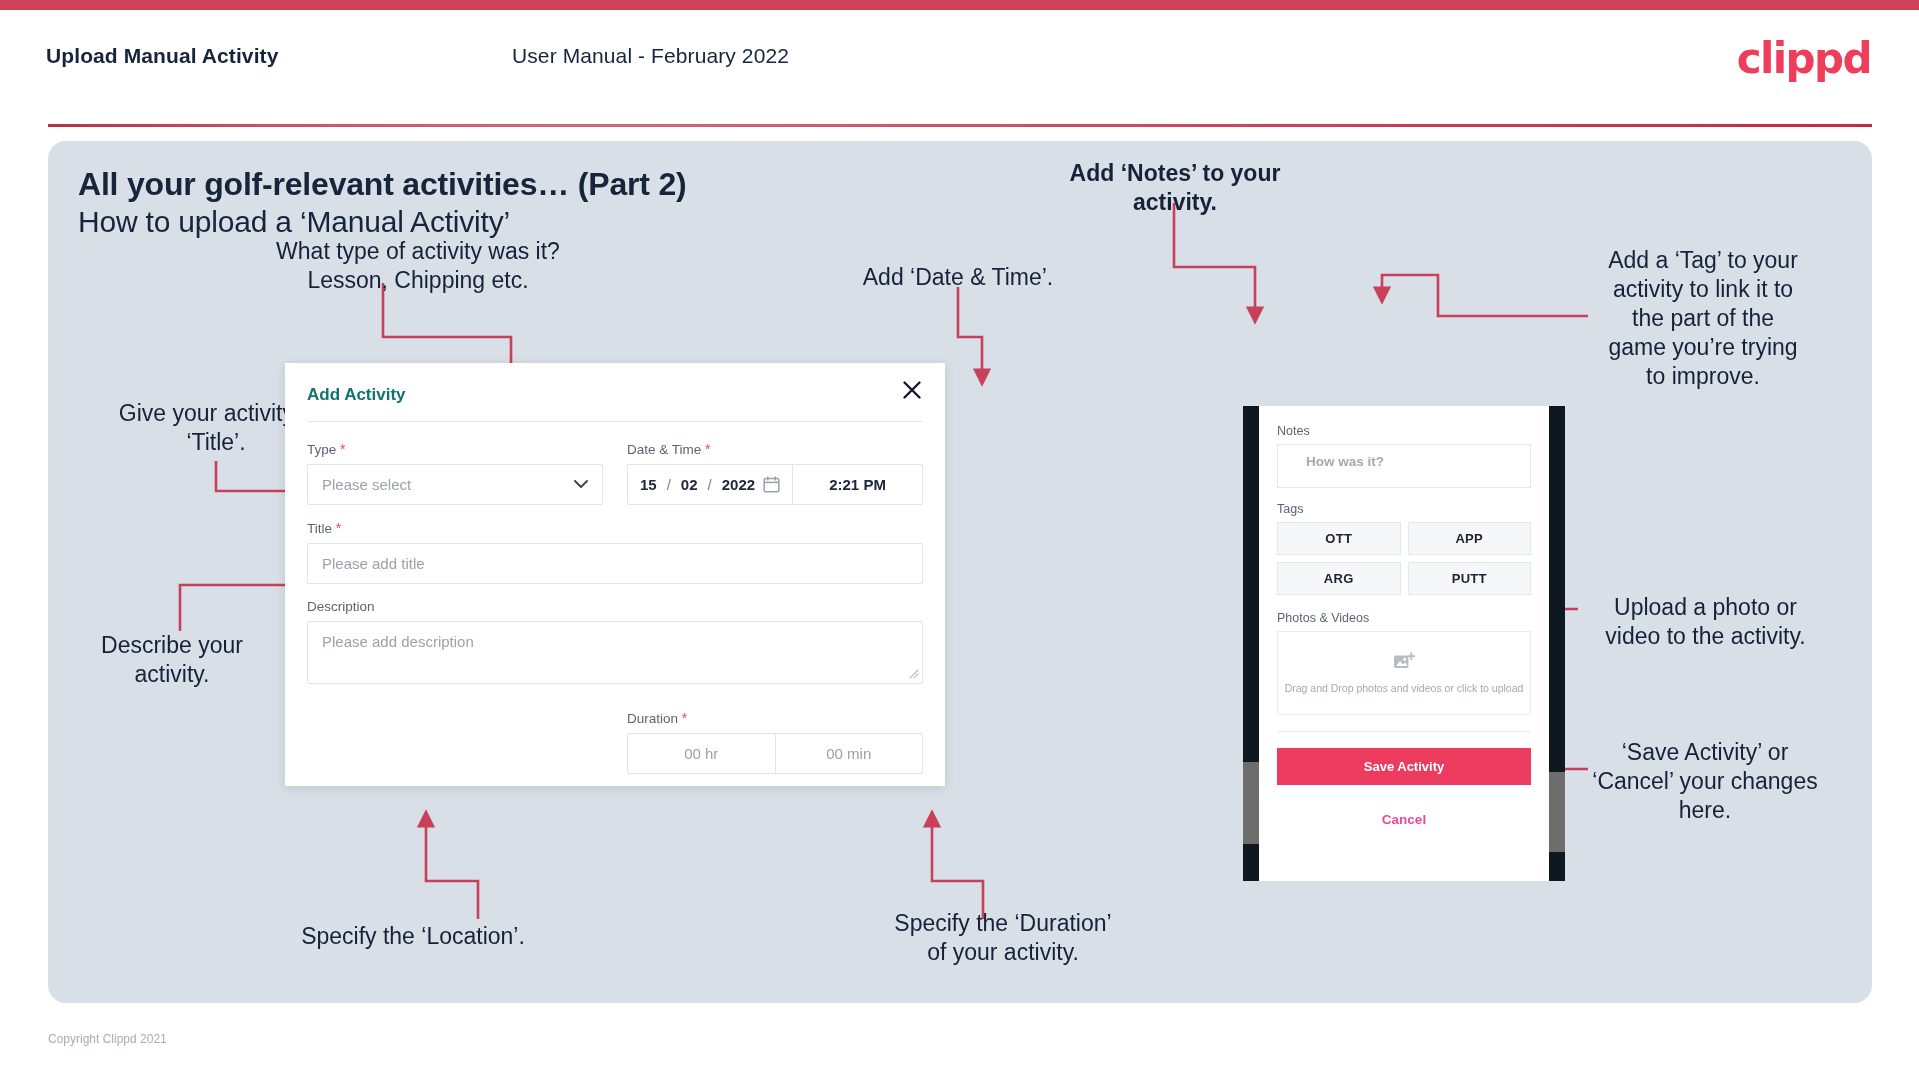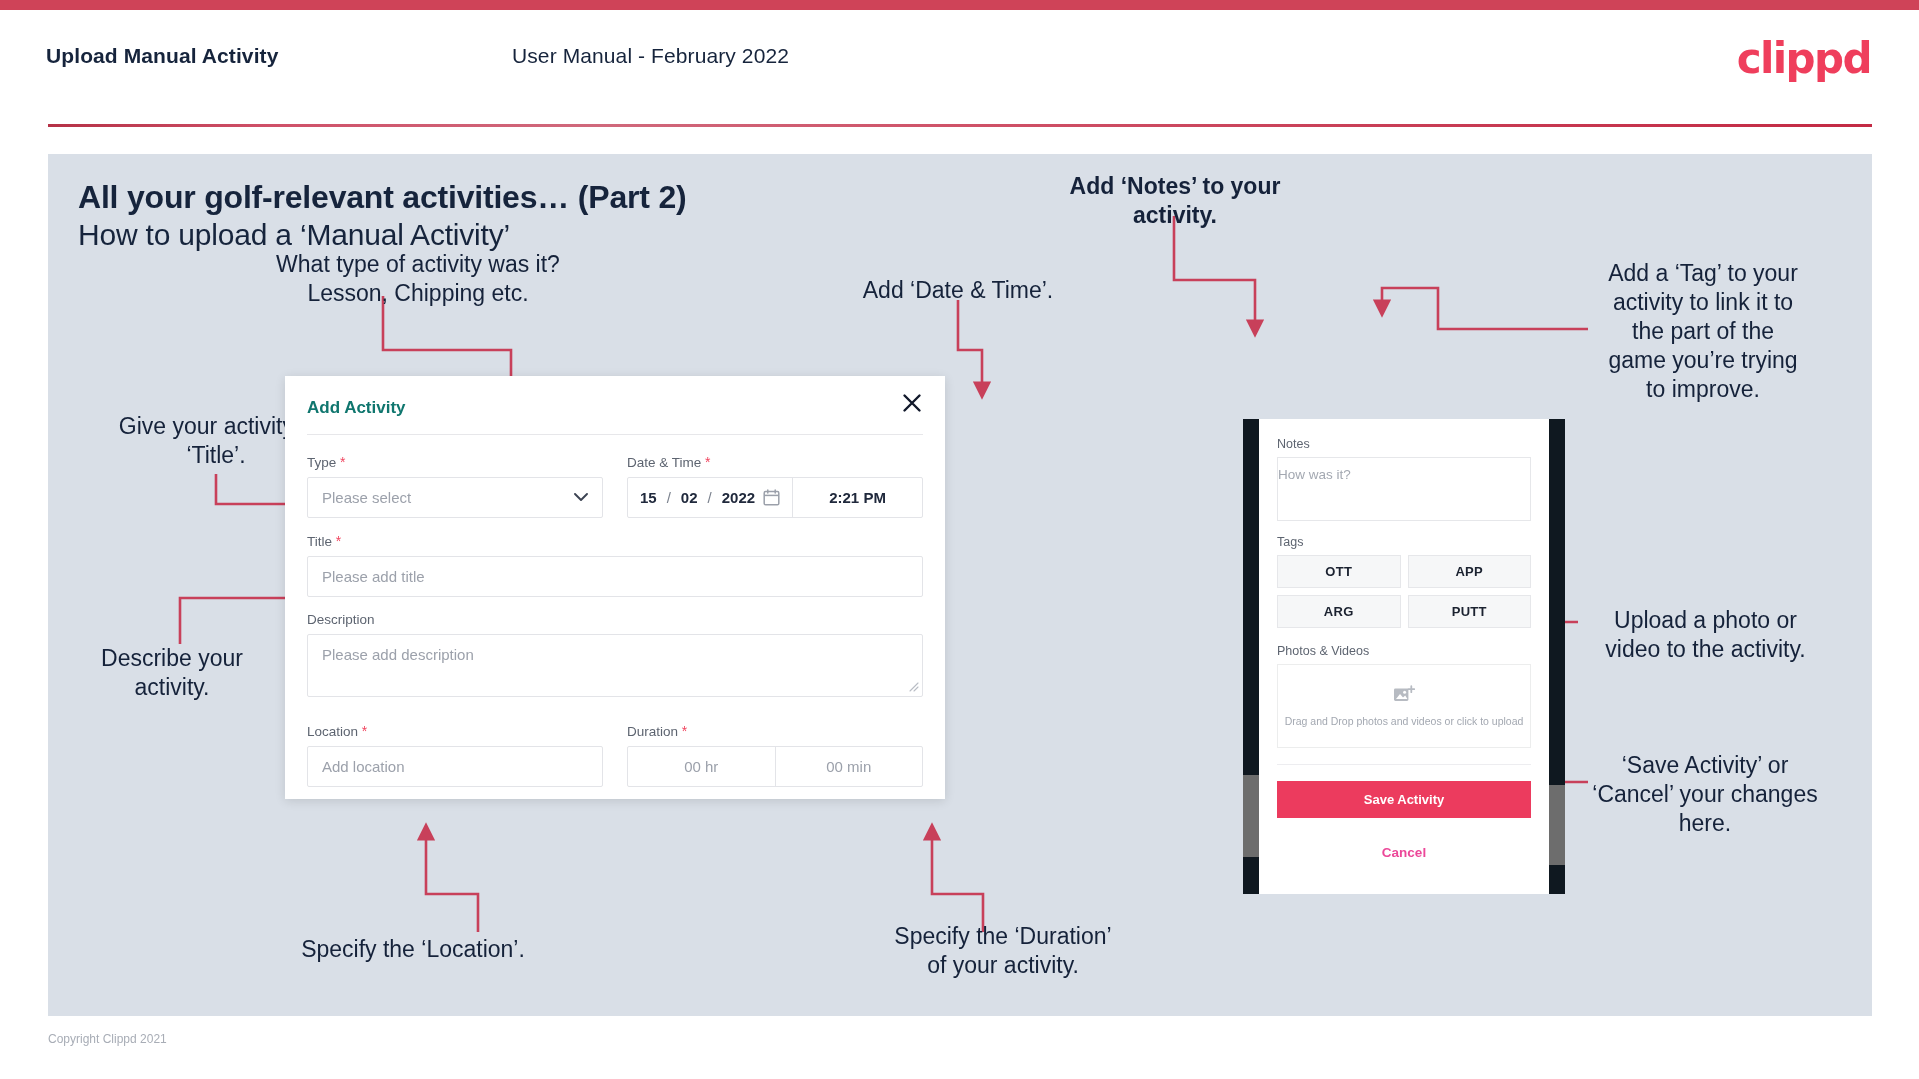--- a/index.html
+++ b/index.html
@@ -33,23 +33,24 @@
     font-family: "DejaVu Sans", sans-serif;
   }
   .hdr-rule {
     position: absolute; left: 48px; top: 124px; width: 1824px; height: 3px;
     background: linear-gradient(to right,#b53146 0%,#cf5068 12%,#d0697c 30%,
                 #cf5268 50%,#c93f57 72%,#c32a44 100%);
   }
 
   
   .slide {
-    position: absolute; left: 48px; top: 154px;
+    position: absolute; left: 48px; top: 141px;
     width: 1824px; height: 862px;
     background: #d9dfe7;
+    border-radius: 18px;
   }
 
   .h1 {
     position: absolute; left: 30px; top: 25px;
     font-size: 32px; font-weight: 700; color: #16243c; letter-spacing: -.2px;
   }
   .h2 {
     position: absolute; left: 30px; top: 64px;
     font-size: 30px; font-weight: 400; color: #16243c; letter-spacing: -.2px;
   }
@@ -150,22 +151,22 @@
   .bezel.right { right: 0; }
   .bezel .vol {
     position:absolute; left:0; width:16px; background:#6d6d6d;
   }
   .screen {
     position:absolute; left:16px; top:0; width:290px; height:475px;
     background:#ffffff; overflow:hidden;
   }
   .p-label { font-size:12.5px; color:#5d6470; }
   .p-notes {
-    height:64px; border:1px solid #e6e7ea; padding:9px 0;
-    font-size:13.5px; color:#a3a8b1;
+    height:44px; border:1px solid #e6e7ea; padding:9px 28px;
+    font-size:13.5px; color:#a3a8b1;font-weight:bold;
   }
   .tag-grid { display:grid; grid-template-columns:1fr 1fr; gap:7px; }
   .tag {
     height:33px; border:1px solid #e6e7ea; background:#f6f7f8;
     display:flex; align-items:center; justify-content:center;
     font-size:13px; font-weight:700; color:#1b2230; letter-spacing:.3px;
   }
   .dropzone {
     border:1px solid #eceded; height:84px;
     display:flex; flex-direction:column; align-items:center; justify-content:center;
@@ -348,29 +349,20 @@
         <div class="ta">
           <span>Please add description</span>
           <span class="ta-grip">
             <svg width="11" height="11" viewBox="0 0 11 11">
               <path d="M10 2 L2 10 M10 6 L6 10" stroke="#b9bdc5" stroke-width="1.1" stroke-linecap="round"></path>
             </svg>
           </span>
         </div>
       </div>
 
-      <div class="grp" style="left:22px; top:347px; width:296px;">
-        <div class="fld-label">
-          <span>Location</span>
-          <span class="req">*</span>
-        </div>
-        <div class="inp">
-          <span>Add location</span>
-        </div>
-      </div>
 
       <div class="grp" style="left:342px; top:347px; width:296px;">
         <div class="fld-label">
           <span>Duration</span>
           <span class="req">*</span>
         </div>
         <div class="dur-wrap">
           <div class="dur-cell">
             <span>00 hr</span>
           </div>

